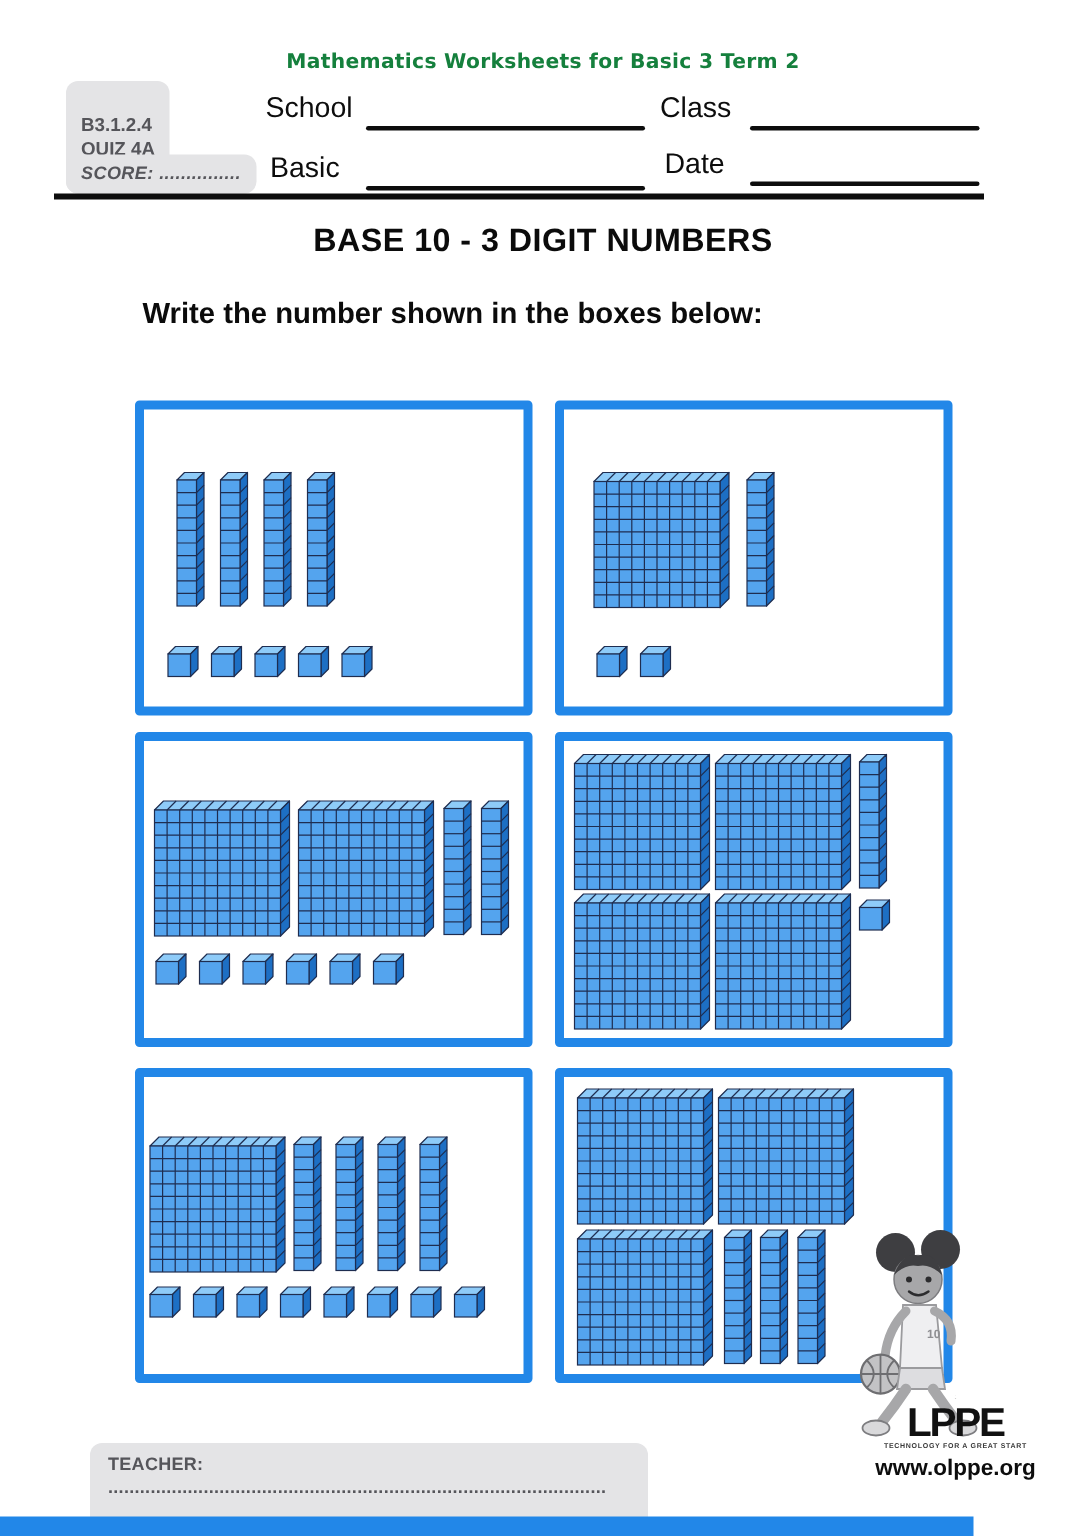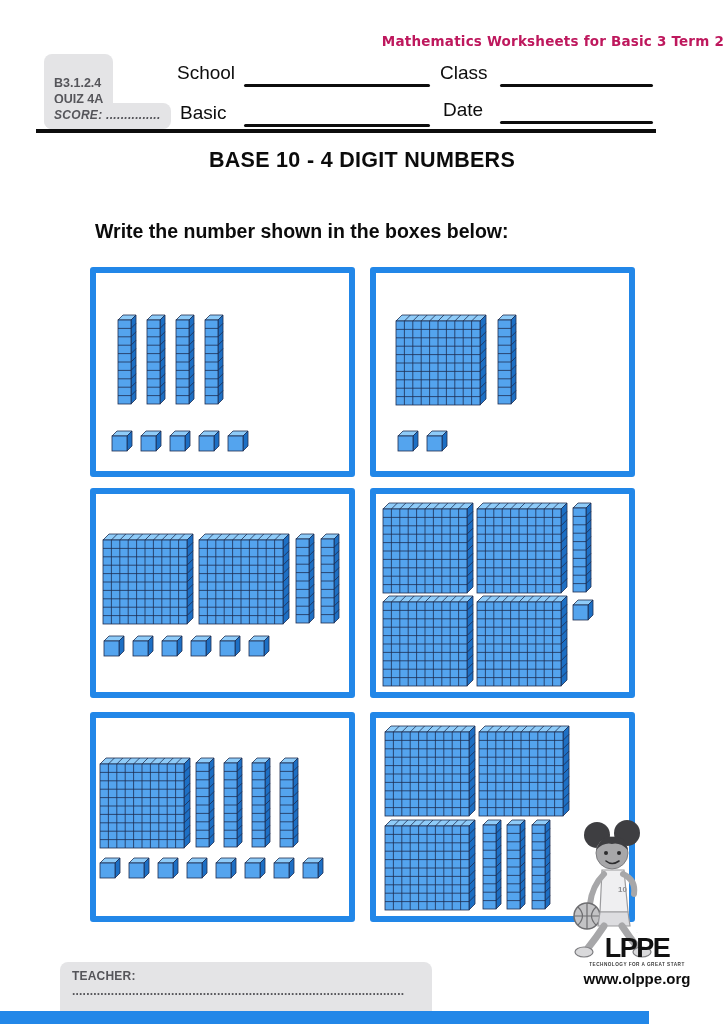--- a/index.html
+++ b/index.html
@@ -6,40 +6,40 @@
   html,body { background:#ffffff; }
   body { font-family:"Liberation Sans", sans-serif; }
   #page {
     position:relative; width:724px; height:1024px; background:#ffffff;
     overflow:hidden; margin:0 auto;
   }
   .abs { position:absolute; }
 
   
   .series-title {
-    top:33px; left:0; width:724px; text-align:right;
-    font-size:13.5px; font-weight:700; letter-spacing:0.2px; color:#be185d;
+    top:33px; left:0; width:724px; text-align:center;
+    font-size:13.5px; font-weight:700; letter-spacing:0.2px; color:#15803d;
     font-family:"DejaVu Sans", sans-serif;
   }
   .pill {
     background:#e4e4e6; border-radius:8px; color:#55555a;
     font-weight:700; line-height:1.25;
   }
   .badge { top:54px; left:44px; padding:22px 10px; font-size:12.5px; }
   .score-pill { top:103px; left:44px; padding:5px 10px 6px; font-size:12px; letter-spacing:0.3px;font-style:italic; }
   .field-label { font-size:19px; color:#0d0d0d; font-weight:400; }
   .field-line { background:#0d0d0d; height:3px; border-radius:2px; }
   .thick-rule { top:129px; left:36px; width:620px; height:3.5px; background:#0d0d0d; }
 
   .page-title {
     top:148px; left:0; width:724px; text-align:center;
     font-size:21.5px; font-weight:800; letter-spacing:0.3px; color:#0b0b0b;
   }
   .instruction {
-    top:220px; left:95px; font-size:19.5px; font-weight:700; color:#0b0b0b;
+    top:198px; left:95px; font-size:19.5px; font-weight:700; color:#0b0b0b;
   }
 
   
   .block-box {
     width:265px; height:210px; background:#ffffff;
     border:6px solid #2287e8; border-radius:3px;
   }
   .block-box svg { display:block; }
 
   
@@ -78,21 +78,21 @@
   <div class="abs pill score-pill">SCORE: ...............</div>
 
   <div class="abs field-label" style="top:102px;left:180px;">Basic</div>
   <div class="abs field-line" style="top:124px;left:244px;width:186px;"></div>
 
   <div class="abs field-label" style="top:99px;left:443px;">Date</div>
   <div class="abs field-line" style="top:121px;left:500px;width:153px;"></div>
 
   <div class="abs thick-rule"></div>
 
-  <div class="abs page-title">BASE 10 - 4 DIGIT NUMBERS</div>
+  <div class="abs page-title">BASE 10 - 3 DIGIT NUMBERS</div>
   <div class="abs instruction">Write the number shown in the boxes below:</div>
 
   <div class="abs block-box" style="top:267px;left:90px;">
       <svg width="253" height="198" viewBox="0 0 253 198">
         <polygon points="22,47 27,42 40,42 35,47" fill="#8ecbf8" stroke="#1e2d50" stroke-width="0.8" stroke-linejoin="round"></polygon>
         <polygon points="35,47 40,42 40,126  35,131" fill="#1d6fc4" stroke="#1e2d50" stroke-width="0.8" stroke-linejoin="round"></polygon>
         <rect x="22" y="47" width="13" height="84" fill="#54a4ee" stroke="#1e2d50" stroke-width="0.8"></rect>
         <line x1="22" y1="55.4" x2="35" y2="55.4" stroke="#1e2d50" stroke-width="0.8"></line>
         <line x1="35" y1="55.4" x2="40" y2="50.4" stroke="#1e2d50" stroke-width="0.8"></line>
         <line x1="22" y1="63.8" x2="35" y2="63.8" stroke="#1e2d50" stroke-width="0.8"></line>

